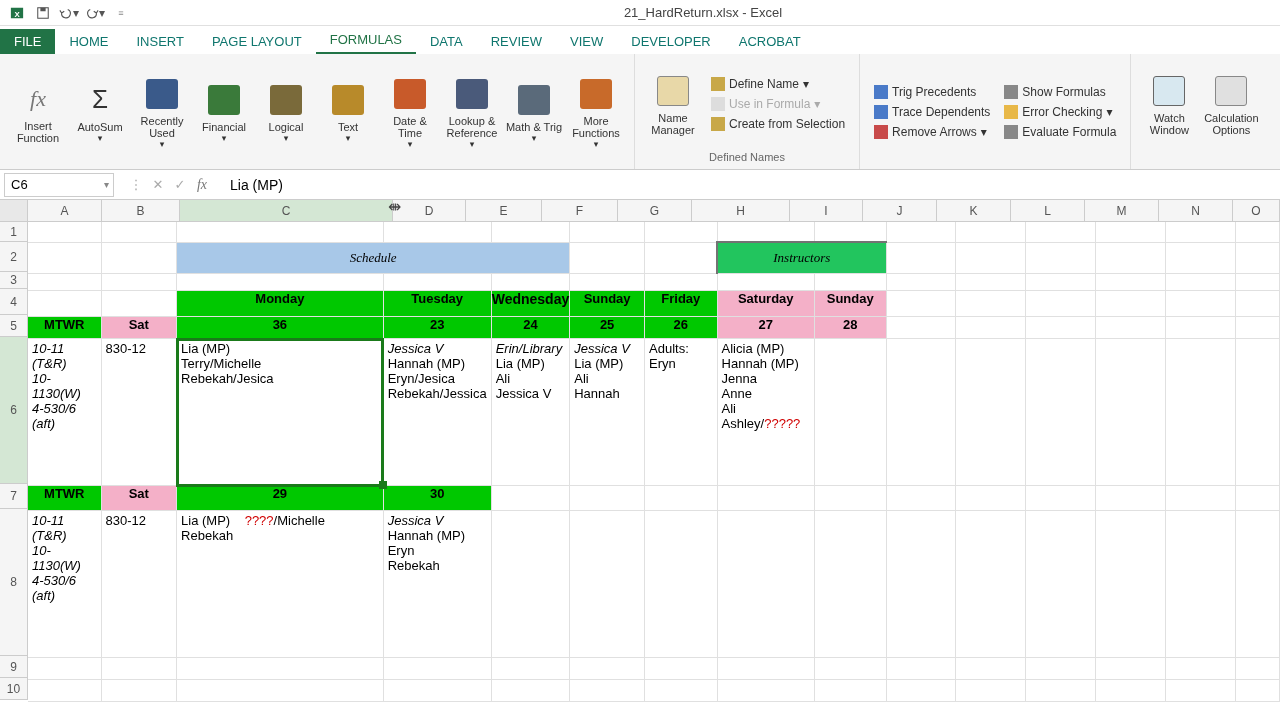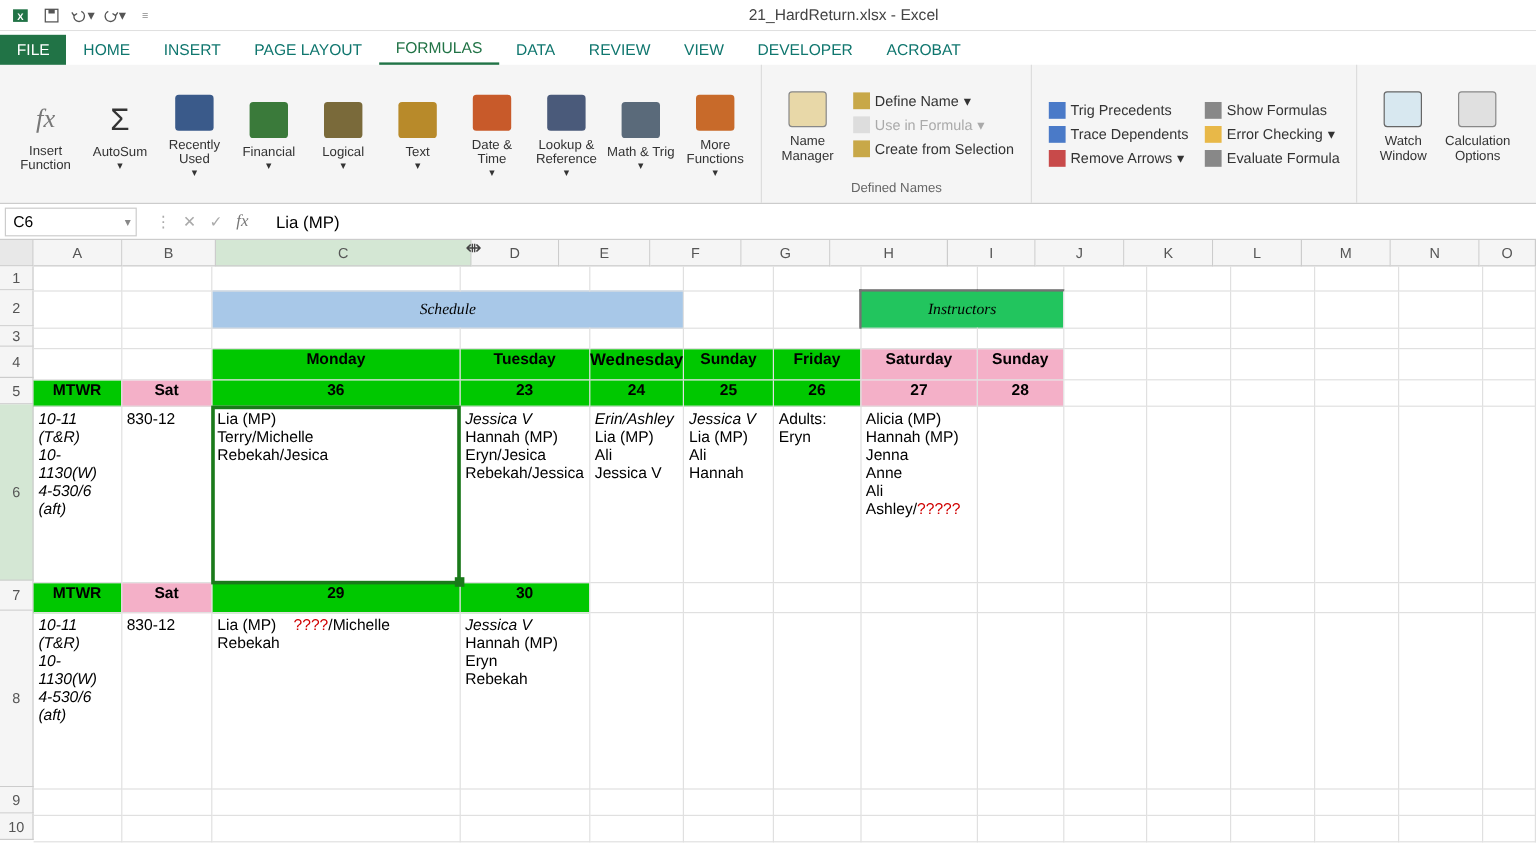--- a/index.html
+++ b/index.html
@@ -409,21 +409,21 @@
 Rebekah/Jesica</div>
                 <div class="handle" style="bottom:-4px;right:-4px;"></div>
               </td>
           <td class="cD">
                 <div class="cell-inner" style="white-space:pre-wrap;"><span class="italic">Jessica V</span><span>
 Hannah (MP)
 Eryn/Jesica
 Rebekah/Jessica</span></div>
               </td>
           <td class="cE">
-                <div class="cell-inner" style="white-space:pre-wrap;display:flex;align-items:flex-end;height:100%;"><span><span class="italic">Erin/Ashley</span><span>
+                <div class="cell-inner" style="white-space:pre-wrap;display:flex;align-items:flex-end;height:100%;"><span><span class="italic">Erin/Library</span><span>
 Lia (MP)
 Ali
 Jessica V</span></span></div>
               </td>
           <td class="cF">
                 <div class="cell-inner" style="white-space:pre-wrap;display:flex;align-items:flex-end;height:100%;"><span><span class="italic">Jessica V</span><span>
 Lia (MP)
 Ali
 Hannah</span></span></div>
               </td>

